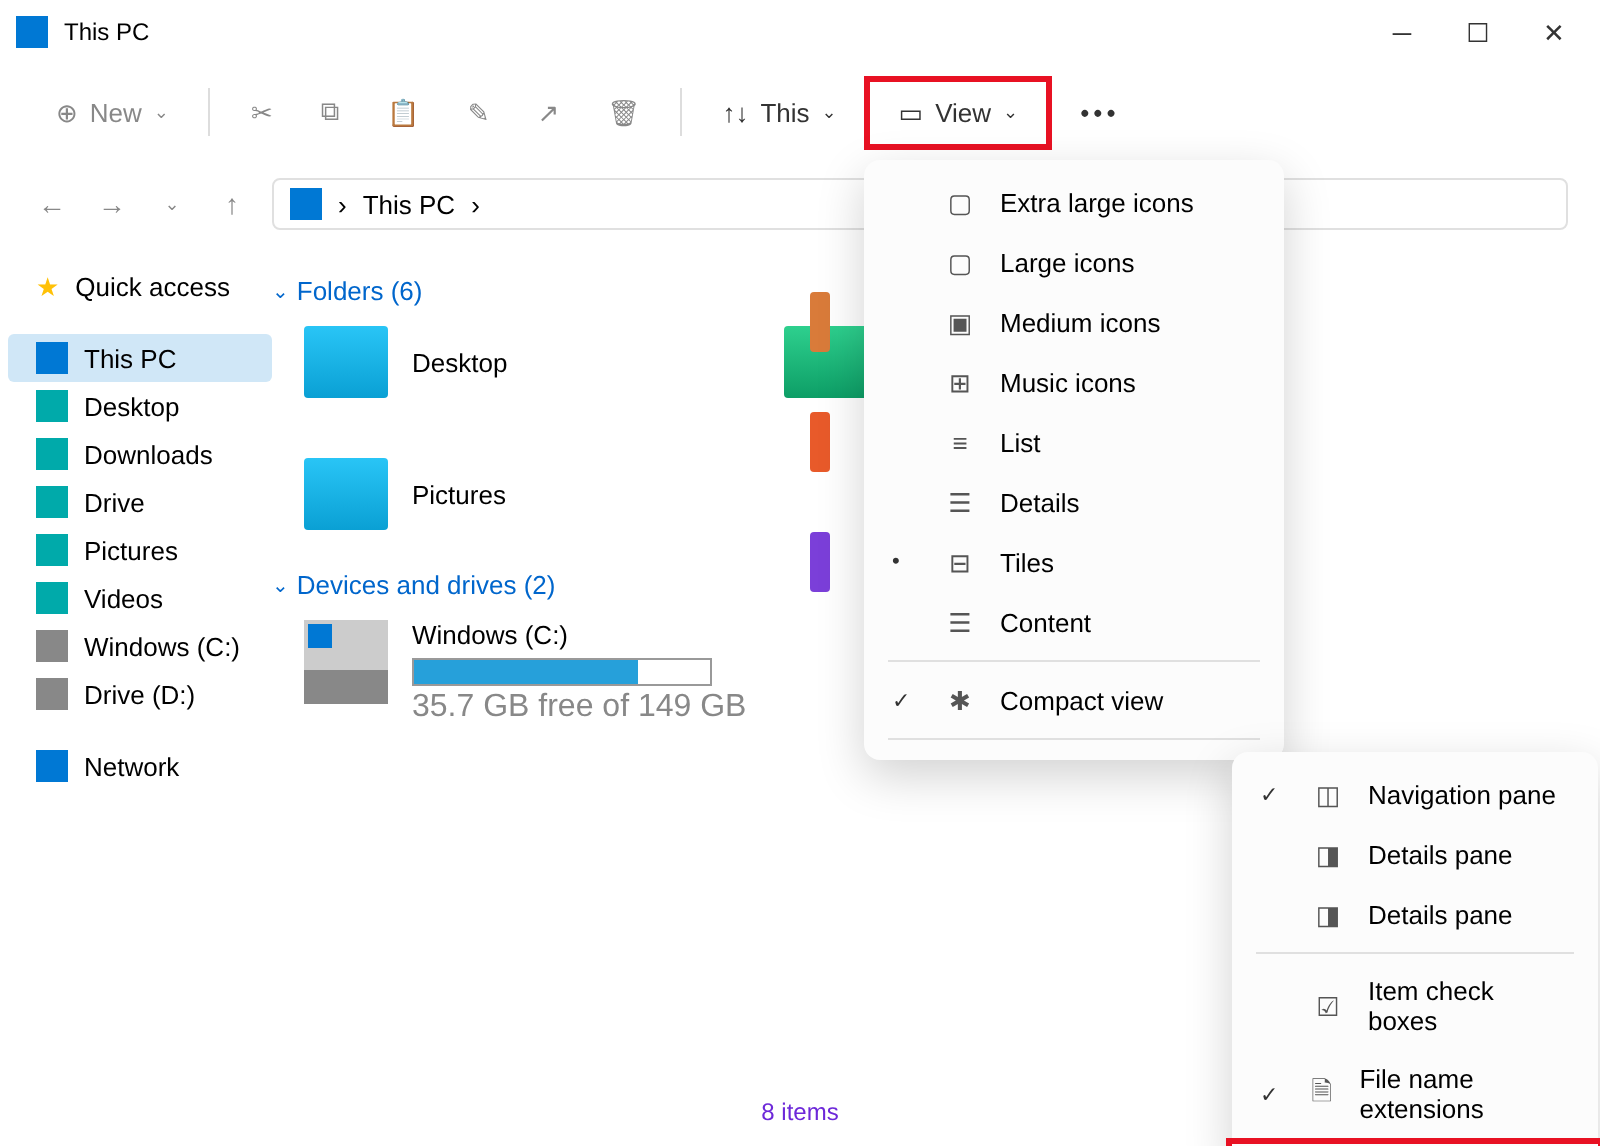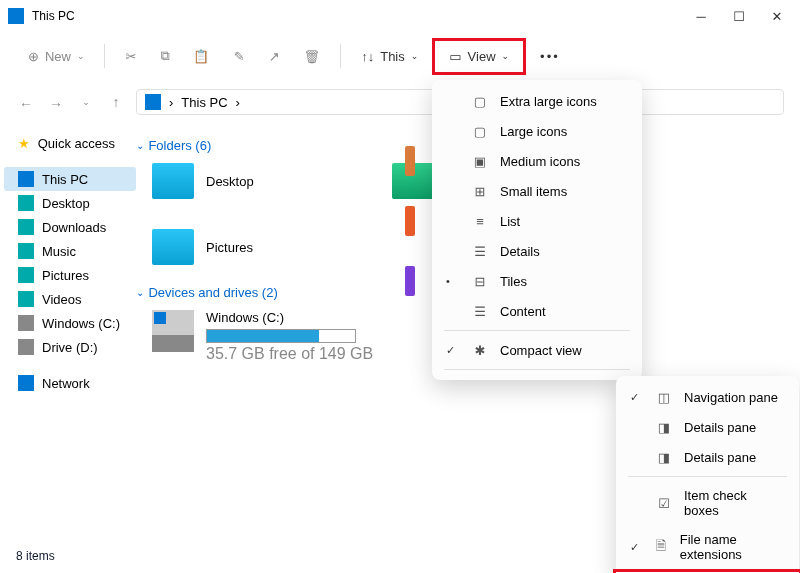--- a/index.html
+++ b/index.html
@@ -27,21 +27,21 @@
 .main { flex: 1; padding: 8px 12px; position: relative; }
 .section-hdr { display: flex; align-items: center; gap: 4px; color: #0066cc; font-size: 13px; margin: 6px 0 10px -16px; }
 .folders { display: flex; flex-wrap: wrap; gap: 30px 40px; }
 .folder { display: flex; align-items: center; gap: 12px; font-size: 13px; width: 200px; }
 .fldicon { width: 42px; height: 36px; border-radius: 2px; }
 .drive { display: flex; gap: 12px; width: 260px; }
 .driveicon { width: 42px; height: 42px; }
 .drivebar { width: 150px; height: 14px; border: 1px solid #999; margin: 4px 0 2px; position: relative; background: #fff; }
 .drivebar-fill { height: 100%; background: #26a0da; }
 .drive-sub { font-size: 16px; color: #888; }
-.statusbar { position: absolute; bottom: 0; left: 0; right: 0; height: 28px; padding: 4px 16px; font-size: 12px; color: #0f172a; }
+.statusbar { position: absolute; bottom: 0; left: 0; right: 0; height: 28px; padding: 4px 16px; font-size: 12px; color: #6d28d9; text-align: center; }
 .dropdown { position: absolute; background: #fcfcfc; border-radius: 8px; box-shadow: 0 8px 24px rgba(0,0,0,0.18); padding: 6px 0; font-size: 13px; }
 .dd1 { top: 80px; left: 432px; width: 210px; }
 .dd2 { top: 376px; left: 616px; width: 183px; }
 .dditem { display: flex; align-items: center; padding: 7px 14px; gap: 12px; }
 .dditem .chk { width: 14px; color: #333; font-size: 11px; }
 .dditem .dicon { width: 16px; height: 16px; display: flex; align-items: center; justify-content: center; color: #555; }
 .dditem.hov { background: #f0f0f0; }
 .ddsep { height: 1px; background: #e0e0e0; margin: 4px 12px; }
 .chev-r { margin-left: auto; color: #888; font-size: 10px; }
 .peek { position: absolute; width: 10px; border-radius: 2px; }
@@ -130,21 +130,21 @@
       <div class="navitem">
           <span class="nicon" style="background:#0aa"></span>
           <span>Desktop</span>
         </div>
       <div class="navitem">
           <span class="nicon" style="background:#0aa"></span>
           <span>Downloads</span>
         </div>
       <div class="navitem">
           <span class="nicon" style="background:#0aa"></span>
-          <span>Music</span>
+          <span>Drive</span>
         </div>
       <div class="navitem">
           <span class="nicon" style="background:#0aa"></span>
           <span>Pictures</span>
         </div>
       <div class="navitem">
           <span class="nicon" style="background:#0aa"></span>
           <span>Videos</span>
         </div>
       <div class="navitem">
@@ -221,21 +221,21 @@
         <span>Large icons</span>
       </div>
     <div class="dditem">
         <span class="chk"></span>
         <span class="dicon">▣</span>
         <span>Medium icons</span>
       </div>
     <div class="dditem">
         <span class="chk"></span>
         <span class="dicon">⊞</span>
-        <span>Small items</span>
+        <span>Music icons</span>
       </div>
     <div class="dditem">
         <span class="chk"></span>
         <span class="dicon">≡</span>
         <span>List</span>
       </div>
     <div class="dditem">
         <span class="chk"></span>
         <span class="dicon">☰</span>
         <span>Details</span>

